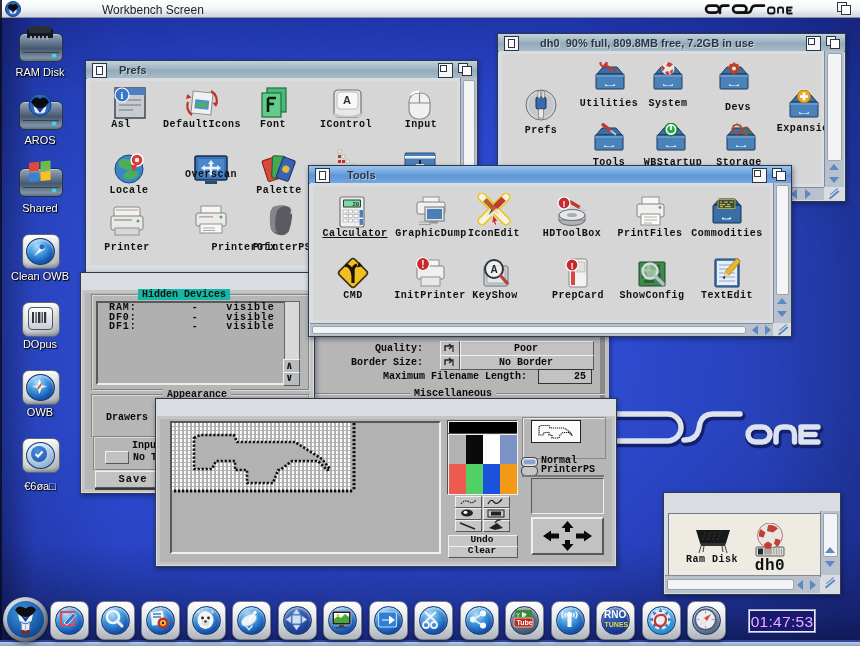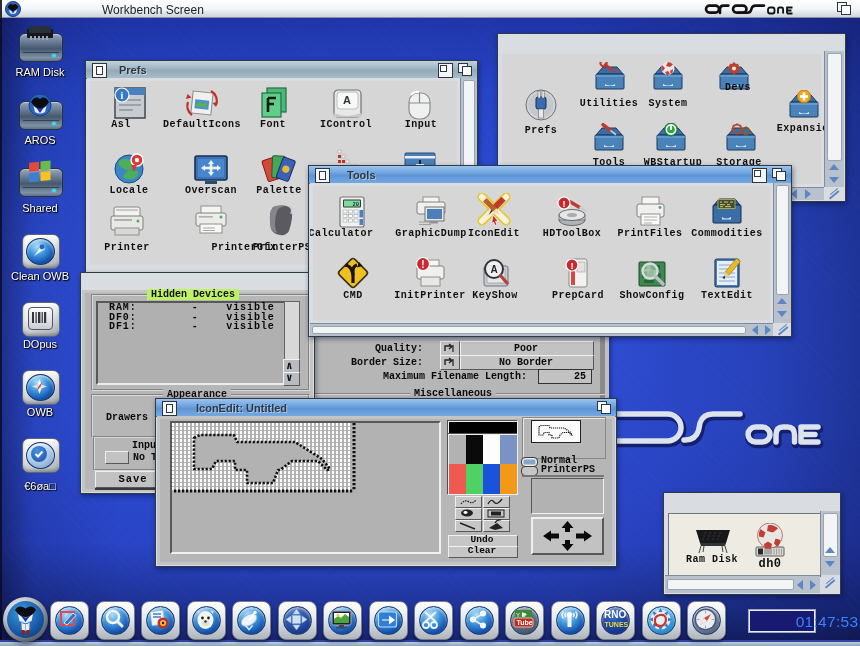--- a/index.html
+++ b/index.html
@@ -236,21 +236,21 @@
 <g fill="#e8f0f8">
           <path d="M18,7 l3,4 h-6 Z"></path>
           <path d="M18,23 l3,-4 h-6 Z"></path>
           <path d="M8,15 l4,-3 v6 Z"></path>
           <path d="M28,15 l-4,-3 v6 Z"></path>
           <rect x="16.7" y="10" width="2.6" height="10"></rect>
           <rect x="12" y="13.7" width="12" height="2.6"></rect>
         </g>
 <rect x="12" y="28" width="12" height="3" fill="#2a4a6e"></rect>
       </svg>
-  <div class="alab" style="left:125px;top:124px;">Overscan</div>
+  <div class="alab" style="left:125px;top:108px;">Overscan</div>
   <svg class="abs" style="left:175px;top:89px;" width="36" height="36" viewBox="0 0 36 36">
         <g transform="rotate(-18 12 20)">
           <rect x="4" y="8" width="13" height="22" rx="2" fill="#d84838" stroke="#7e1e18" stroke-width="1"></rect>
         </g>
 <g transform="rotate(2 18 20)">
           <rect x="11" y="6" width="13" height="22" rx="2" fill="#44a858" stroke="#1c5e2c" stroke-width="1"></rect>
         </g>
 <g transform="rotate(20 24 20)">
           <rect x="18" y="8" width="13" height="22" rx="2" fill="#3a62b4" stroke="#1a2e66" stroke-width="1"></rect>
           <circle cx="24.5" cy="19" r="3.6" fill="#e8b838"></circle>
@@ -306,20 +306,26 @@
   <svg class="abs" style="left:179px;top:142px;" width="34" height="34" viewBox="0 0 34 34">
         <path d="M8,4 q14,-4 18,2 q3,6 -2,22 q-3,5 -9,4 q-7,-1 -9,-6 q-3,-16 2,-22 Z" fill="#5a5a60"></path>
 <path d="M8,4 q6,-3 12,-1 q-6,1 -8,5 q-4,14 0,22 q-4,-1 -6,-4 q-3,-16 2,-22 Z" fill="#85858c"></path>
 <path d="M24,3 q4,2 2,8" stroke="#c8c8d0" stroke-width="1.5" fill="none"></path>
       </svg>
   <div class="alab" style="left:196px;top:181px;">PrinterPS</div>
   </div>
 </div>
 
 <div class="win" style="left:497px;top:33px;width:347px;height:167px;z-index:7;">
+  <div class="tbar gray">
+      <div class="gclose"></div>
+      <div class="ttl" style="left:42px;">dh0&nbsp; 90% full, 809.8MB free, 7.2GB in use</div>
+    <div class="gzoom" style="right:24px;"></div>
+      <div class="gdepth" style="right:4px;"></div>
+    </div>
   <div class="abs" style="left:1px;top:17px;width:325px;height:136px;background:#d6d6d6;border:3px solid #d9dde2;box-sizing:border-box;"></div>
   <div class="vsb" style="left:326px;top:17px;width:19px;height:136px;">
       <div class="track" style="height:106px;"></div>
     <div class="arr up" style="left:4px;top:113px;"></div>
       <div class="arr dn" style="left:4px;top:126px;"></div>
     </div>
   <div class="hsb" style="left:1px;top:153px;width:325px;height:12px;">
       <div class="track" style="width:282px;"></div>
     <div class="arr lf" style="left:292px;top:1px;"></div>
       <div class="arr rt" style="left:306px;top:1px;"></div>
@@ -368,21 +374,21 @@
 <path d="M3,14 h28" stroke="#6ea2d2" stroke-width="1.5"></path>
 <path d="M12,22 q5,3 10,0 v2 h-10 Z" fill="#d8e4f0"></path>
           <g transform="translate(17,6.5)">
             <circle r="5" fill="#b8442c"></circle>
             <g stroke="#b8442c" stroke-width="2.4">
               <path d="M0,-6 V-4 M0,6 V4 M-6,0 H-4 M6,0 H4 M-4.2,-4.2 l1.4,1.4 M4.2,4.2 l-1.4,-1.4 M4.2,-4.2 l-1.4,1.4 M-4.2,4.2 l1.4,-1.4"></path>
             </g>
             <circle r="2" fill="#e8e8e4"></circle>
           </g>
         </svg>
-  <div class="alab" style="left:240px;top:48px;">Devs</div>
+  <div class="alab" style="left:240px;top:68px;">Devs</div>
   <svg class="abs" style="left:289px;top:56px;" width="34" height="28" viewBox="0 0 34 28">
 <path d="M4,12 L10,5 H24 L30,12 Z" fill="#3c6ea6" stroke="#1c3a5c" stroke-width="1"></path>
 <rect x="3" y="12" width="28" height="15" rx="1" fill="#4a82ba" stroke="#1c3a5c" stroke-width="1"></rect>
 <path d="M3,14 h28" stroke="#6ea2d2" stroke-width="1.5"></path>
 <path d="M12,22 q5,3 10,0 v2 h-10 Z" fill="#d8e4f0"></path>
           <circle cx="17" cy="6.5" r="6.5" fill="#f0a820" stroke="#c07808" stroke-width="1"></circle>
           <path d="M17,2.5 v8 M13,6.5 h8" stroke="#fff" stroke-width="2.6"></path>
         </svg>
   <div class="alab" style="left:308px;top:89px;">Expansion</div>
   <svg class="abs" style="left:94px;top:89px;" width="34" height="28" viewBox="0 0 34 28">
@@ -427,21 +433,21 @@
   <div class="alab" style="left:241px;top:123px;">Storage</div>
   </div>
     </div>
 </div>
 
 <div class="win" style="left:80px;top:272px;width:233px;height:220px;z-index:9;">
   <div class="abs" style="left:1px;top:17px;width:231px;height:202px;background:#b6b6b6;border:3px solid #c4c4c4;box-sizing:border-box;"></div>
   <div id="wbprefs" style="position:absolute;left:0;top:0;width:233px;height:220px;overflow:hidden;">
 
   <div class="abs" style="left:10px;top:21px;width:215px;height:93px;border:2px groove #d8d8d8;"></div>
-  <div class="abs mono" style="left:66px;top:16px;background:#bef264;padding:0 4px;font-size:10px;color:#111;">Hidden Devices</div>
+  <div class="abs mono" style="left:57px;top:16px;background:#14b8a6;padding:0 4px;font-size:10px;color:#111;">Hidden Devices</div>
   <div class="abs" style="left:15px;top:28px;width:190px;height:80px;background:#b0b0b0;border-top:2px solid #585858;border-left:2px solid #585858;border-bottom:2px solid #ececec;border-right:2px solid #ececec;"></div>
   <div class="abs mono" style="left:20px;top:30px;font-size:10px;line-height:9.5px;letter-spacing:0.9px;color:#0a0a0a;white-space:pre;margin-left:8px;">RAM:        -    visible
 DF0:        -    visible
 DF1:        -    visible</div>
   <div class="abs" style="left:203px;top:28px;width:14px;height:57px;background:#d8d8d8;border:1px solid #666;"></div>
   <div class="bbtn" style="left:202px;top:86px;width:15px;height:12px;"></div>
   <div class="abs mono" style="left:205px;top:86px;font-size:11px;color:#111;">∧</div>
   <div class="bbtn" style="left:202px;top:99px;width:15px;height:12px;"></div>
   <div class="abs mono" style="left:205px;top:98px;font-size:11px;color:#111;">∨</div>
 
@@ -521,21 +527,21 @@
             <rect x="19" y="19.5" width="4" height="3"></rect>
 <rect x="8" y="24" width="4" height="3"></rect>
             <rect x="13.5" y="24" width="4" height="3"></rect>
             <rect x="19" y="24" width="4" height="3"></rect>
           </g>
 <g fill="#4a7fc0">
             <rect x="24.5" y="15" width="3.5" height="7.5"></rect>
             <rect x="24.5" y="24" width="3.5" height="6"></rect>
           </g>
         </svg>
-  <div class="alab" style="left:32px;top:62px;">Calculator</div>
+  <div class="alab" style="left:46px;top:62px;text-decoration:underline;">Calculator</div>
   <svg class="abs" style="left:104px;top:29px;" width="36" height="33" viewBox="0 0 36 33">
           <rect x="10" y="2" width="16" height="6" fill="#f4f4f2" stroke="#909090" stroke-width="1"></rect>
 <rect x="4" y="7" width="28" height="12" rx="2" fill="#f0f0ee" stroke="#808080" stroke-width="1"></rect>
 <rect x="12" y="12" width="19" height="14" fill="#e8e8e6" stroke="#707070" stroke-width="1"></rect>
 <rect x="14" y="14" width="15" height="10" fill="#4a7fb8"></rect>
 <rect x="16" y="26" width="9" height="2.5" fill="#909296"></rect>
 <path d="M6,27 h12 M6,29.5 h12" stroke="#a0a0a0" stroke-width="1.2"></path>
         </svg>
   <div class="alab" style="left:122px;top:62px;">GraphicDump</div>
   <svg class="abs" style="left:167px;top:27px;" width="36" height="36" viewBox="0 0 36 36">
@@ -653,25 +659,20 @@
             <path d="M18,20 h5 l-2.5,6 Z" fill="#e8cfa0"></path>
             <path d="M19.8,23.5 l1.4,0 1,2.5 -2.5,0 Z" fill="#303030"></path>
           </g>
         </svg>
   <div class="alab" style="left:418px;top:124px;">TextEdit</div>
   </div>
     </div>
 </div>
 
 <div class="win" style="left:155px;top:398px;width:460px;height:167px;z-index:11;">
-  <div class="tbar blue">
-      <div class="gclose"></div>
-      <div class="ttl" style="left:40px;">IconEdit: Untitled</div>
-    <div class="gdepth" style="right:4px;"></div>
-    </div>
   <div class="abs" style="left:1px;top:17px;width:458px;height:149px;background:#b6b6b6;border:3px solid #c4c4c4;box-sizing:border-box;"></div>
   <div id="iconedit" style="position:absolute;left:0;top:0;width:460px;height:167px;overflow:hidden;">
 
   <div class="abs" style="left:14px;top:22px;width:271px;height:133px;background:#b2b2b2;border-top:2px solid #585858;border-left:2px solid #585858;border-bottom:2px solid #f0f0f0;border-right:2px solid #f0f0f0;box-sizing:border-box;"></div>
 
   <div class="abs" style="left:16px;top:24px;width:180px;height:68px;
     background:#b2b2b2;background-image:repeating-linear-gradient(0deg, rgba(172,172,172,0.85) 0 1px, rgba(0,0,0,0) 1px 4px),repeating-linear-gradient(90deg, #fbfbfb 0 2.5px, rgba(0,0,0,0) 2.5px 4px);"></div>
   <svg class="abs" style="left:16px;top:24px;" width="185" height="72" viewBox="0 0 185 72">
     <path d="M182,0 V68 M2,68 H182" fill="none" stroke="#101010" stroke-width="3" stroke-dasharray="2.2,1.8"></path>
     <path d="M22,15 L28,12 L62,12 L65,19 L123,19 L150,36 L158,46 L155,47 L146,38 L120,38 L108,47 L106,47 L101,60 L75,60 L75,47 L63,47 L63,38 L44,38 L40,46 L22,46 Z" fill="#b2b2b2" stroke="#101010" stroke-width="2.6" stroke-dasharray="2.2,1.8" stroke-linejoin="round"></path>
@@ -784,21 +785,21 @@
           <path d="M22,25.5 v6 M24.5,25.5 v6 M27,25.5 v6 M29.5,25.5 v6"></path>
         </g>
     <circle cx="18" cy="12.5" r="12.5" fill="#e8e6e2" stroke="#903030" stroke-width="0.6"></circle>
     <g fill="#c04038">
           <path d="M18,2 a11,11 0 0 1 8,3.5 l-5,4 -6,-1.5 1,-5.7 Z"></path>
           <path d="M8.5,6 l5,3.5 -2,5 -4.5,-1 a11,11 0 0 1 1.5,-7.5 Z"></path>
           <path d="M28.5,17 l-5,-1.5 -1.5,5 3.5,3.5 a11,11 0 0 0 3,-7 Z"></path>
           <path d="M12,21 l4,-2.5 4,2.5 -1,4.8 -6,0 Z"></path>
         </g>
   </svg>
-  <div class="alab" style="left:106px;top:64px;font-size:12px;">dh0</div>
+  <div class="alab" style="left:106px;top:64px;font-size:16px;">dh0</div>
 </div>
 </div>
 
 <div class="abs" style="left:0;top:0;width:860px;height:18px;z-index:40;
   background:linear-gradient(#ffffff 0%,#f2f4f6 55%,#dde2e8 80%,#cfd6de 100%);
   border-bottom:1px solid #8892a2;box-sizing:border-box;">
   <div class="abs" style="left:0;top:0;width:2px;height:18px;background:#2a2d36;"></div>
   <svg class="abs" style="left:5px;top:1px;" width="16" height="16" viewBox="0 0 16 16">
     <circle cx="8" cy="8" r="7.6" fill="#2a66c0"></circle>
     <circle cx="8" cy="8" r="7.6" fill="none" stroke="#0c3268" stroke-width="0.8"></circle>
@@ -993,15 +994,15 @@
             <path d="M13.5,4.5 v3 M13.5,19.5 v3 M4.5,13.5 h3 M19.5,13.5 h3"></path>
           </g>
           <path d="M8,19 L12,12 L19,8 L15,15 Z" fill="#d84830"></path>
           <path d="M8,19 L15,15 L12,12 Z" fill="#f0f4f8"></path>
         </svg>
       </div>
   </div>
 
   <div class="abs" style="left:748px;top:609px;width:68px;height:24px;background:#181a72;
     border:1px solid #9aa8c2;box-shadow:inset 0 0 0 1px #e8ecf4;box-sizing:border-box;">
-    <div class="abs" style="left:0;top:3px;width:100%;text-align:center;font-size:15.5px;color:#3b82f6;letter-spacing:0.3px;padding-left:45px;">01:47:53</div>
+    <div class="abs" style="left:0;top:3px;width:100%;text-align:center;font-size:15.5px;color:#f0abfc;letter-spacing:0.3px;">01:47:53</div>
   </div>
 </div>
 
 </body></html>

